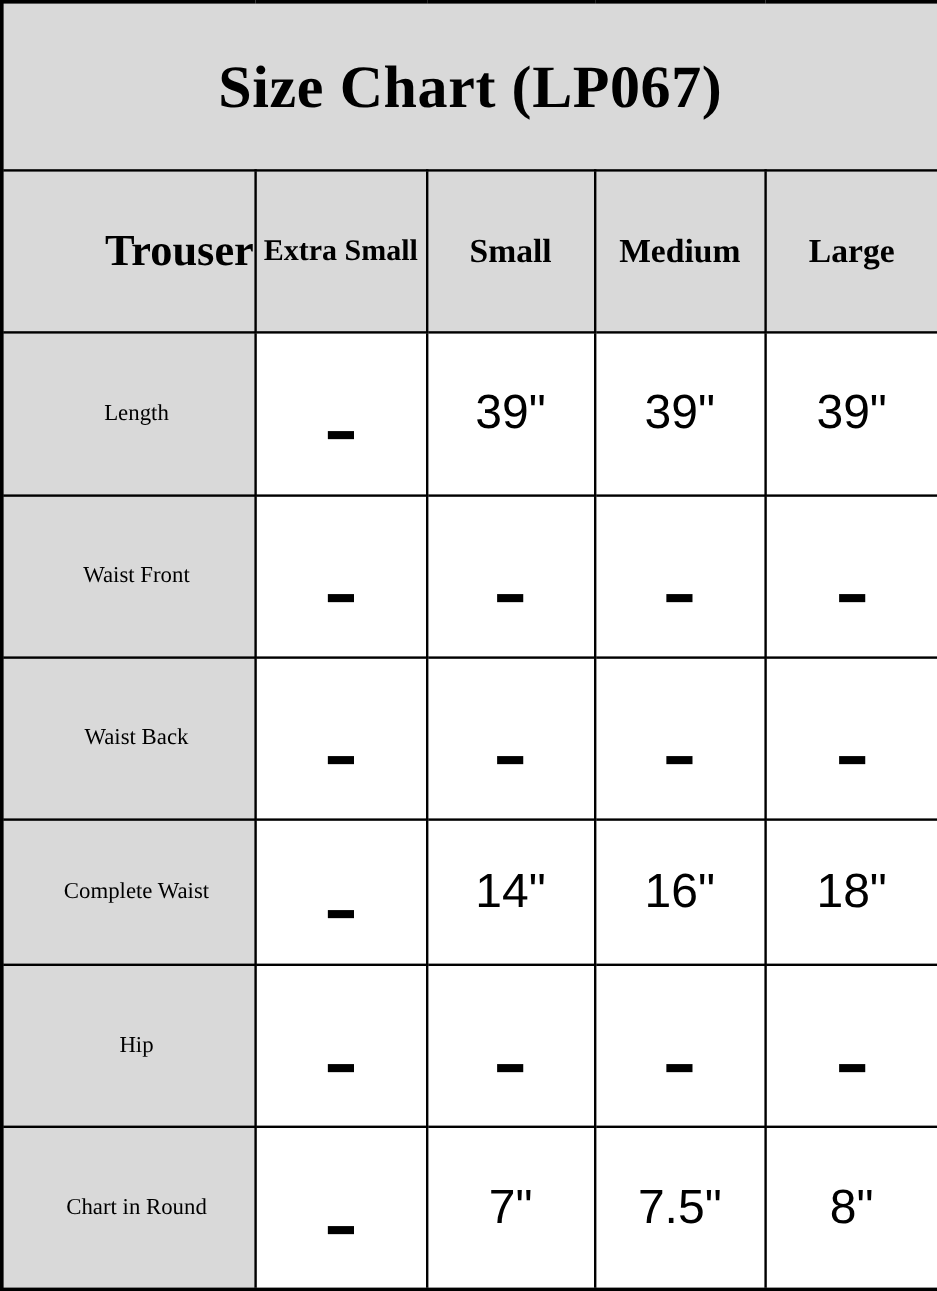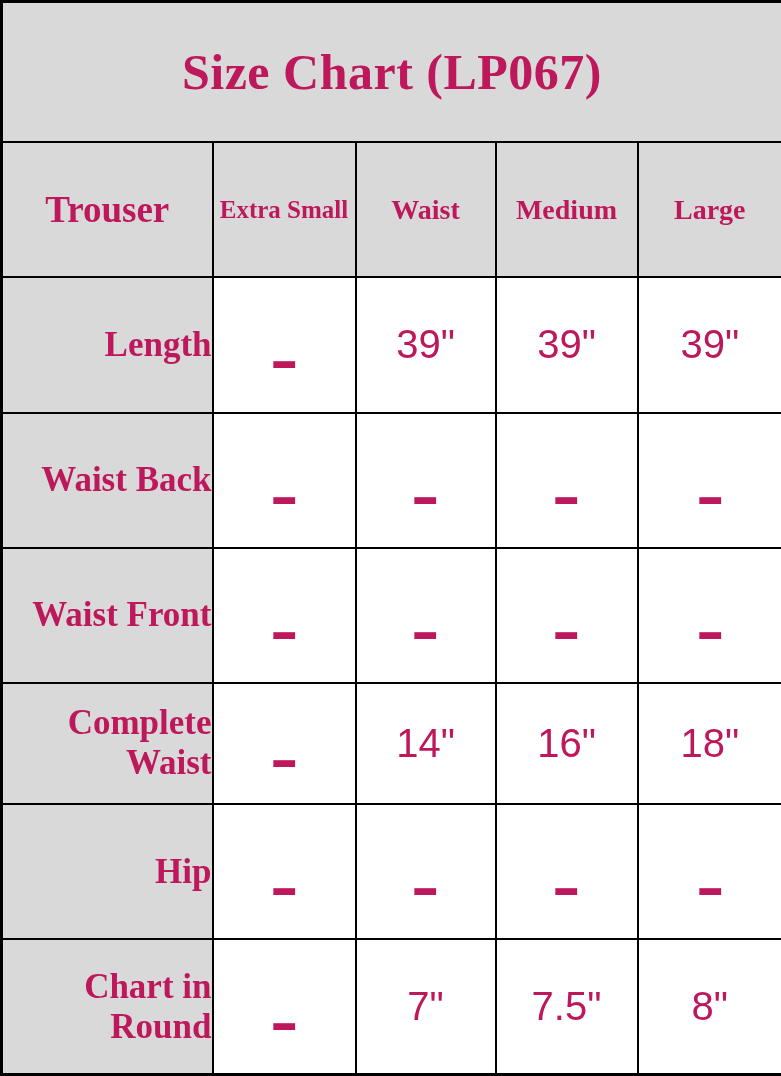--- a/index.html
+++ b/index.html
@@ -13,46 +13,46 @@
   table.size-chart {
     width: 781px;
     height: 1076px;
     border-collapse: collapse;
     table-layout: fixed;
     border: 3px solid #000000;
   }
   td, th {
     border: 2px solid #000000;
     padding: 0;
-    color: #be185d;
+    color: #000000;
     vertical-align: middle;
   }
   .title-cell {
     background: #d9d9d9;
     text-align: center;
     font-family: "Liberation Serif", serif;
     font-weight: 700;
     font-size: 50px;
     letter-spacing: 0.5px;
   }
   #header-row th {
     background: #d9d9d9;
     font-family: "Liberation Serif", serif;
     font-weight: 700;
     text-align: center;
   }
-  #header-row th:first-child  { font-size: 37px; }
+  #header-row th:first-child  { font-size: 37px; text-align: right; }
   #header-row th:nth-child(2) { font-size: 25px; }
   #header-row th:nth-child(n+3) { font-size: 28px; }
   .row-label {
     background: #d9d9d9;
     font-family: "Liberation Serif", serif;
-    font-weight: 700;
-    font-size: 35px;
-    text-align: right;
+    font-weight: 400;
+    font-size: 19px;
+    text-align: center;
     padding-left: 13px;
   }
   .value-cell {
     background: #ffffff;
     text-align: center;
     font-family: "Liberation Sans", sans-serif;
     font-size: 40px;
     font-weight: 400;
   }
   .dash {
@@ -72,42 +72,42 @@
     <col style="width:142px">
     <col style="width:145px">
   </colgroup>
   <tbody>
     <tr style="height:124px;">
       <td colspan="5" class="title-cell">Size Chart (LP067)</td>
     </tr>
     <tr id="header-row" style="height:119px;">
         <th>Trouser</th>
         <th>Extra Small</th>
-        <th>Waist</th>
+        <th>Small</th>
         <th>Medium</th>
         <th>Large</th>
       </tr>
   </tbody>
   <tbody id="table-body">
       <tr style="height: 119px;">
         <td class="row-label">Length</td>
         <td class="value-cell"><span class="dash">–</span></td>
         <td class="value-cell">39"</td>
         <td class="value-cell">39"</td>
         <td class="value-cell">39"</td>
       </tr>
       <tr style="height: 119px;">
-        <td class="row-label">Waist Back</td>
+        <td class="row-label">Waist Front</td>
         <td class="value-cell"><span class="dash">–</span></td>
         <td class="value-cell"><span class="dash">–</span></td>
         <td class="value-cell"><span class="dash">–</span></td>
         <td class="value-cell"><span class="dash">–</span></td>
       </tr>
       <tr style="height: 119px;">
-        <td class="row-label">Waist Front</td>
+        <td class="row-label">Waist Back</td>
         <td class="value-cell"><span class="dash">–</span></td>
         <td class="value-cell"><span class="dash">–</span></td>
         <td class="value-cell"><span class="dash">–</span></td>
         <td class="value-cell"><span class="dash">–</span></td>
       </tr>
       <tr style="height: 107px;">
         <td class="row-label">Complete Waist</td>
         <td class="value-cell"><span class="dash">–</span></td>
         <td class="value-cell">14"</td>
         <td class="value-cell">16"</td>

